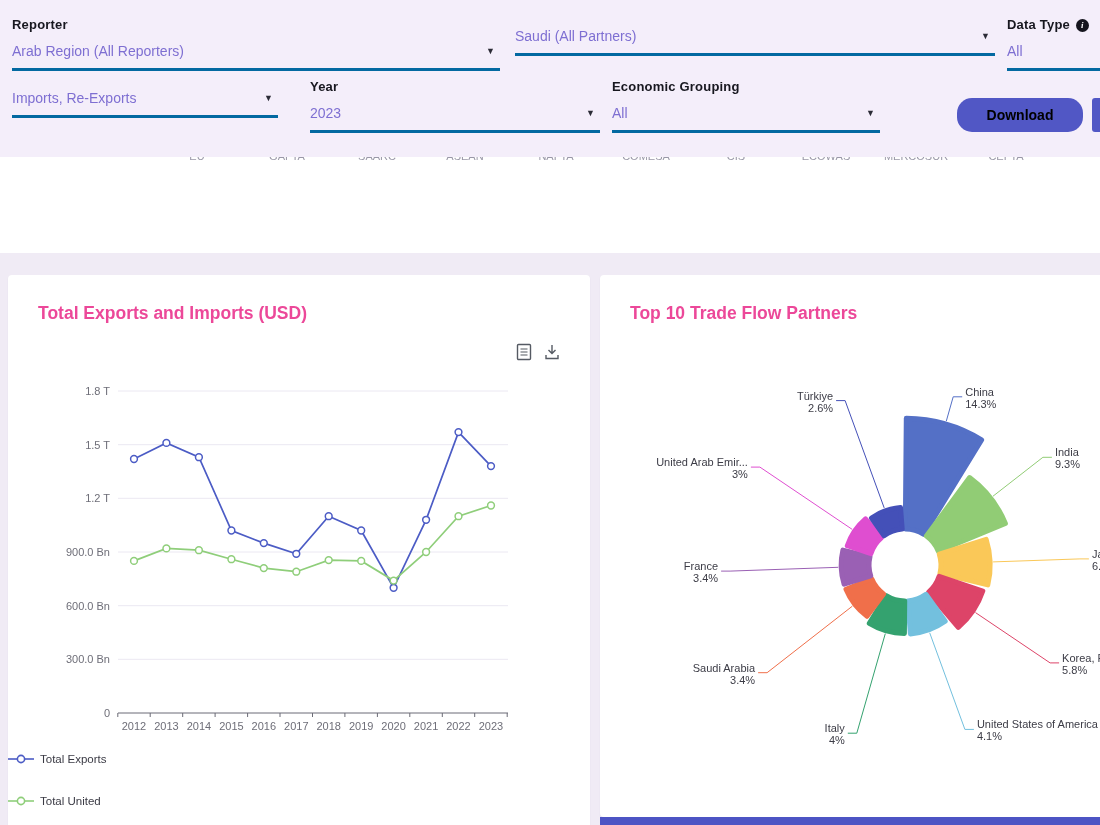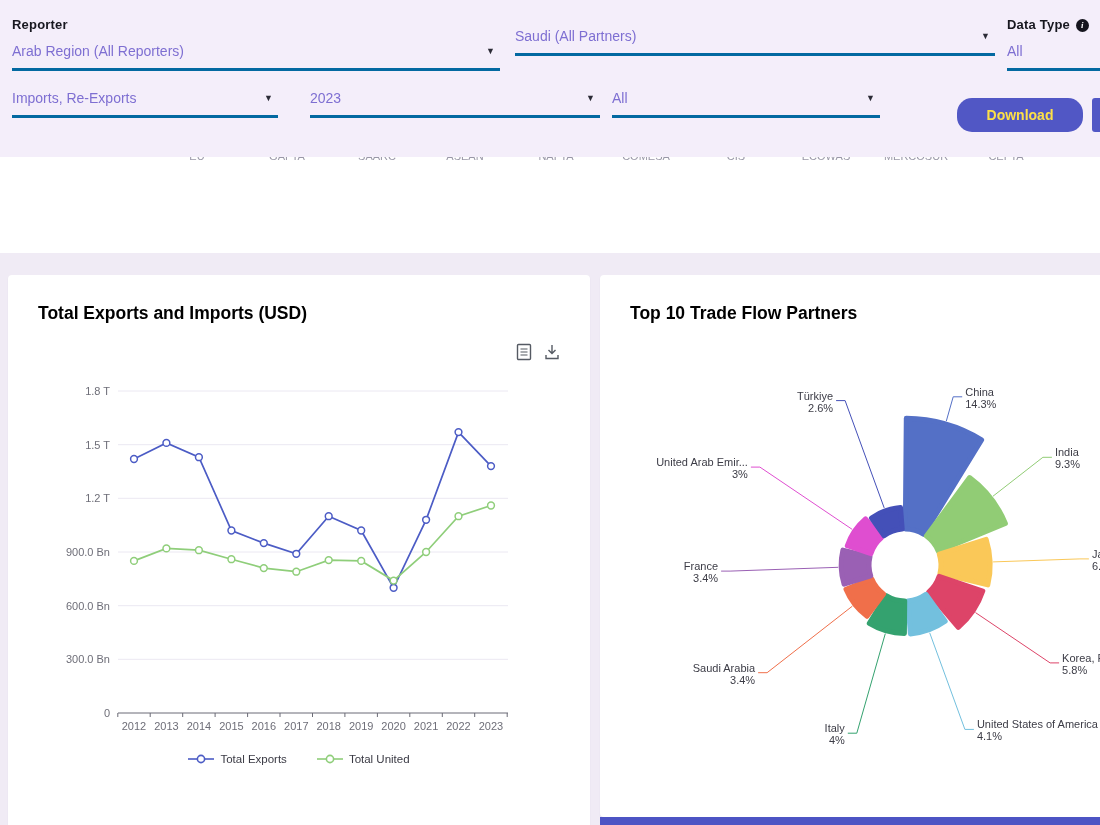--- a/index.html
+++ b/index.html
@@ -13,47 +13,47 @@
   .fgroup { position:absolute; }
   .flabel { font-size:13px; font-weight:700; color:#17171f; letter-spacing:.2px; }
   .flabel .info { display:inline-block; width:13px; height:13px; border-radius:50%;
     background:#15151e; color:#fff; font-size:9px; line-height:13px; text-align:center;
     margin-left:6px; vertical-align:1px; font-style:italic; font-family:"Liberation Serif",serif; }
   .fvalue { position:relative; margin-top:11px; padding:0 18px 9px 0;
     border-bottom:3px solid #0369a1; font-size:14px; color:#7e6fd2; cursor:pointer;
     white-space:nowrap; overflow:hidden; }
   .caret { position:absolute; right:5px; top:3px; font-size:9px; color:#2b2b36; }
   .dl-btn { position:absolute; left:957px; top:98px; width:126px; height:34px;
-    background:#5157c5; color:#fde047; font-size:14px; font-weight:700; border:none;
+    background:#5157c5; color:#000000; font-size:14px; font-weight:700; border:none;
     border-radius:15px; cursor:pointer; font-family:"Liberation Sans",sans-serif; }
   .partial-btn { position:absolute; left:1092px; top:98px; width:8px; height:34px;
     background:#5157c5; border-radius:3px 0 0 3px; }
 
   
   .content-strip { position:absolute; top:157px; left:0; width:1100px; height:96px;
     background:#fff; overflow:hidden; }
   .tabs-row { position:relative; height:14px; }
   .gtab { position:absolute; top:-7px; transform:translateX(-50%);
     font-size:11px; color:#9a98a8; white-space:nowrap; cursor:pointer; }
 
   
   .card { position:absolute; background:#fff; border-radius:4px;
     box-shadow:0 1px 2px rgba(40,30,70,.05); overflow:hidden; }
   .card-line { left:8px; top:275px; width:582px; height:556px; }
   .card-rose { left:600px; top:275px; width:560px; height:542px; }
-  .card-title { font-size:17.5px; font-weight:700; color:#000000; margin:28px 0 0 30px; }
+  .card-title { font-size:17.5px; font-weight:700; color:#ec4899; margin:28px 0 0 30px; }
 
   .chart-icons { position:absolute; top:68px; right:30px; display:flex; gap:12px; }
   .chart-icons svg { cursor:pointer; }
 
   #line-chart { position:absolute; left:14px; top:82px; }
   .tick { font-size:11px; fill:#6e6e78; }
 
   .legend { position:absolute; left:0; top:478px; width:100%; display:flex;
-    justify-content:center; gap:30px; }
+    justify-content:flex-start; gap:30px;flex-direction:column; }
   .legend-item { display:flex; align-items:center; gap:6px; cursor:pointer; }
   .legend-item span { font-size:11.5px; color:#3a3a44; }
 
   #rose-chart { position:absolute; left:0; top:50px; }
   .plabel { font-size:11px; fill:#3c3c46; }
 
   .bottom-strip { position:absolute; left:600px; top:817px; width:500px; height:8px;
     background:#4d54c4; z-index:6; }
 </style>
 </head>
@@ -86,27 +86,29 @@
     </div>
 
     <div class="fgroup" style="left:12px;top:79px;width:266px">
       <div class="fvalue">
         <span>Imports, Re-Exports</span>
         <span class="caret">▼</span>
       </div>
     </div>
 
     <div class="fgroup" style="left:310px;top:79px;width:290px">
+      <div class="flabel">Year</div>
       <div class="fvalue">
         <span>2023</span>
         <span class="caret">▼</span>
       </div>
     </div>
 
     <div class="fgroup" style="left:612px;top:79px;width:268px">
+      <div class="flabel">Economic Grouping</div>
       <div class="fvalue">
         <span>All</span>
         <span class="caret">▼</span>
       </div>
     </div>
 
     <button class="dl-btn">Download</button>
     <div class="partial-btn"></div>
   </header>
 

